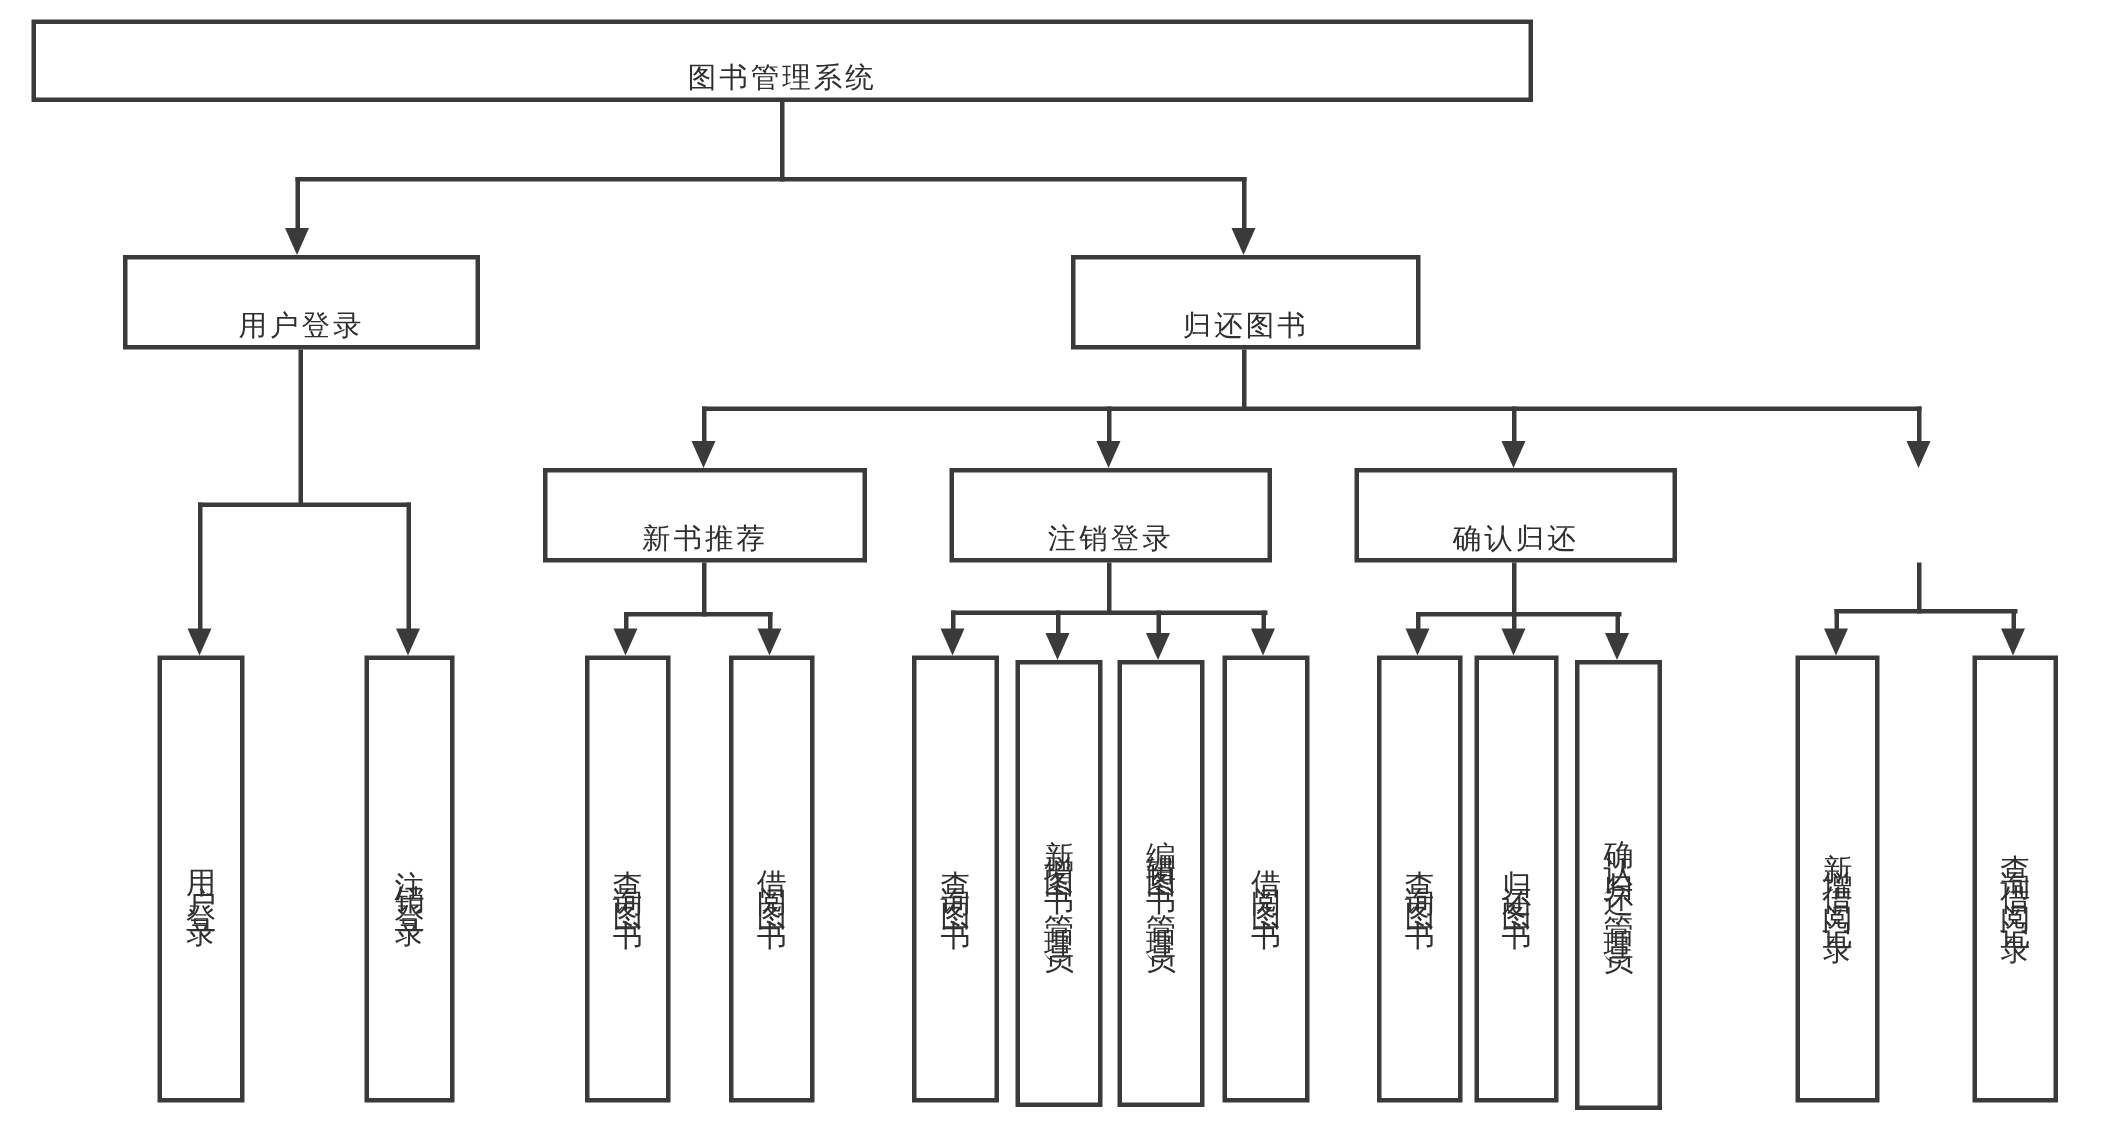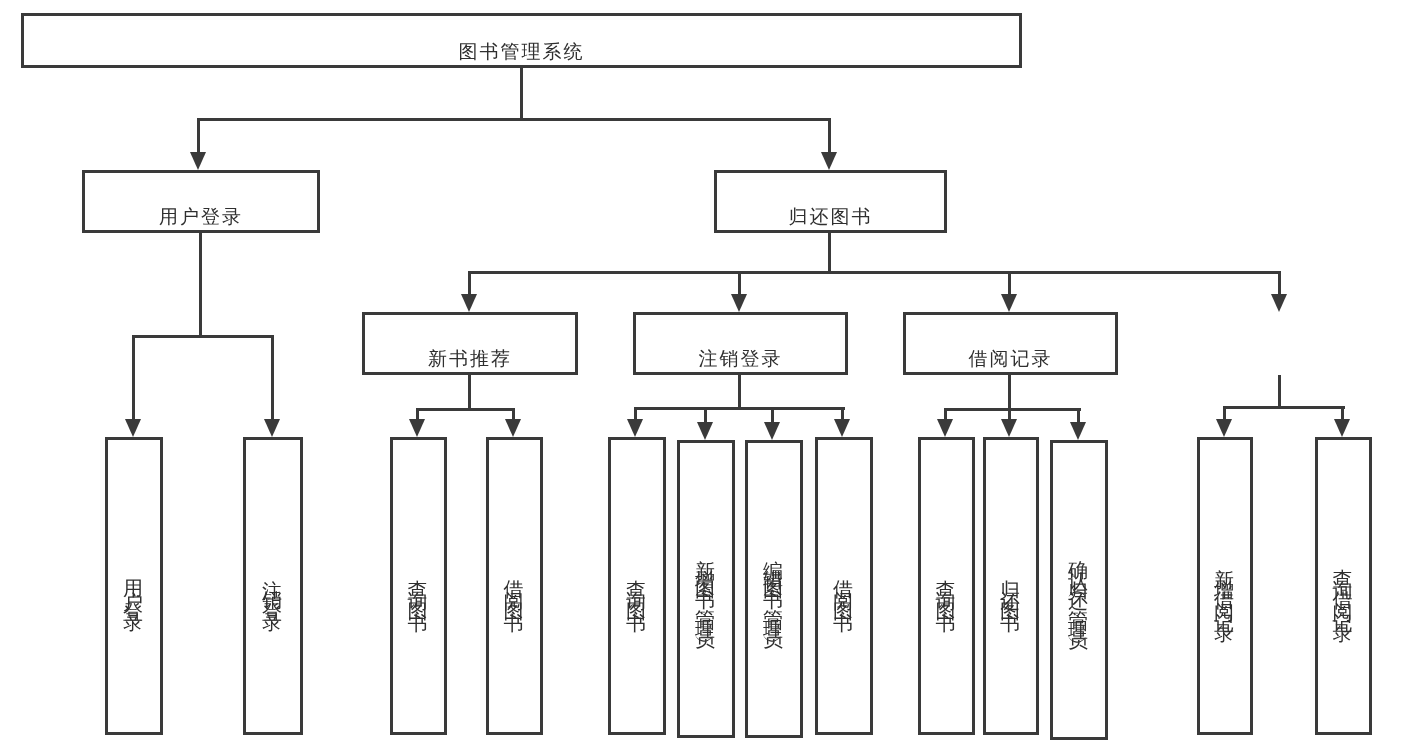--- a/index.html
+++ b/index.html
@@ -50,21 +50,21 @@
 
   <div class="box hbox" style="left:362px;top:312px;width:216px;height:63px;">
     <span>新书推荐</span>
   </div>
 
   <div class="box hbox" style="left:633px;top:312px;width:215px;height:63px;">
     <span>注销登录</span>
   </div>
 
   <div class="box hbox" style="left:903px;top:312px;width:215px;height:63px;">
-    <span>借阅记录</span>
+    <span>确认归还</span>
   </div>
 
 
   <div class="box vbox" style="left:105px;top:437px;width:58px;height:298px;">
     <span>用户登录</span>
   </div>
 
   <div class="box vbox" style="left:243px;top:437px;width:60px;height:298px;">
     <span>注销登录</span>
   </div>

